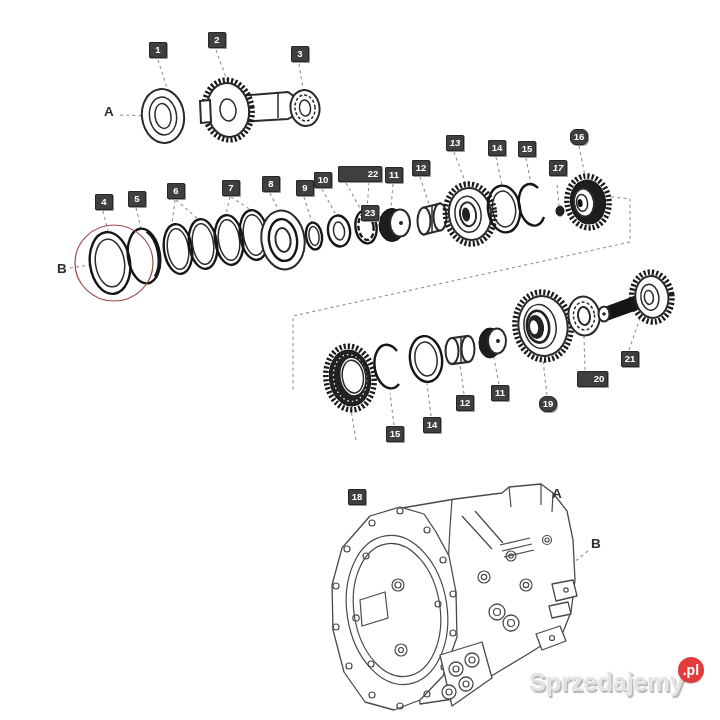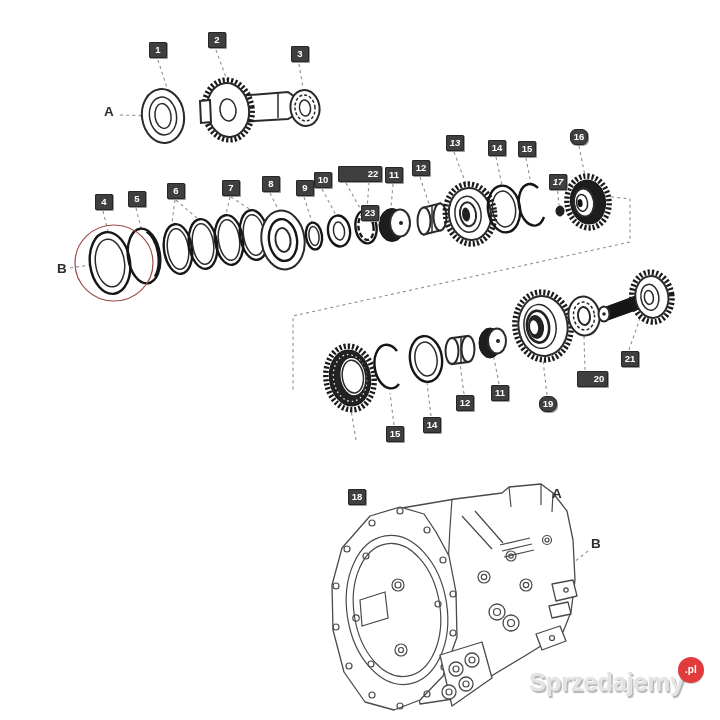--- a/index.html
+++ b/index.html
@@ -22,21 +22,21 @@
   .watermark {
     position:absolute; left:529px; top:667px;
     font-size:26px; font-weight:bold; letter-spacing:-0.5px;
     color:#e3e3e3;
     text-shadow:-1px -1px 0 #fafafa, 1.5px 1.5px 1px #b5b5b5;
     white-space:nowrap;
   }
   .wm-badge {
     position:absolute; right:-20px; top:-10px; width:26px; height:26px;
     border-radius:50%; background:#e23b3b; color:#ffffff;
-    font-size:10px; font-weight:bold; line-height:26px; text-align:center;
+    font-size:14px; font-weight:bold; line-height:26px; text-align:center;
     letter-spacing:0; text-shadow:none; box-shadow:0 1px 1px rgba(0,0,0,0.2);
   }
 
   
   .ln    { stroke:#2a2a2a; fill:none; stroke-width:1.5; }
   .lnf   { stroke:#2a2a2a; fill:#ffffff; stroke-width:2; }
   .ring  { stroke:#161616; fill:none; stroke-width:2.4; }
   .teeth { fill:none; stroke:#1c1c1c; stroke-width:5.5; stroke-dasharray:2.2 2; }
   .dash  { stroke:#8f8f8f; stroke-width:1.1; fill:none; stroke-dasharray:3 3.2; }
   .house { stroke:#4a4a4a; fill:#ffffff; stroke-width:1.3; stroke-linejoin:round; }
@@ -325,21 +325,21 @@
   <div class="badge" style="left:262px; top:176px;">8</div>
   <div class="badge" style="left:296px; top:180px;">9</div>
   <div class="badge" style="left:314px; top:172px;">10</div>
   <div class="badge" style="left:338px; top:166px;padding-left:28px;">22</div>
   <div class="badge" style="left:361px; top:165px;margin-top:40px;">23</div>
   <div class="badge" style="left:385px; top:167px;">11</div>
   <div class="badge" style="left:412px; top:160px;">12</div>
   <div class="badge" style="left:446px; top:135px;font-style:italic;">13</div>
   <div class="badge" style="left:488px; top:140px;">14</div>
   <div class="badge" style="left:518px; top:141px;">15</div>
-  <div class="badge" style="left:549px; top:174px;font-style:italic;">17</div>
+  <div class="badge" style="left:549px; top:160px;font-style:italic;">17</div>
   <div class="badge" style="left:570px; top:129px;border-radius:6px;">16</div>
 
   <div class="badge" style="left:348px; top:441px;margin-top:48px;">18</div>
   <div class="badge" style="left:386px; top:426px;">15</div>
   <div class="badge" style="left:423px; top:417px;">14</div>
   <div class="badge" style="left:456px; top:395px;">12</div>
   <div class="badge" style="left:491px; top:385px;">11</div>
   <div class="badge" style="left:539px; top:396px;border-radius:7px;">19</div>
   <div class="badge" style="left:577px; top:371px;padding-left:15px;">20</div>
   <div class="badge" style="left:621px; top:351px;">21</div>

